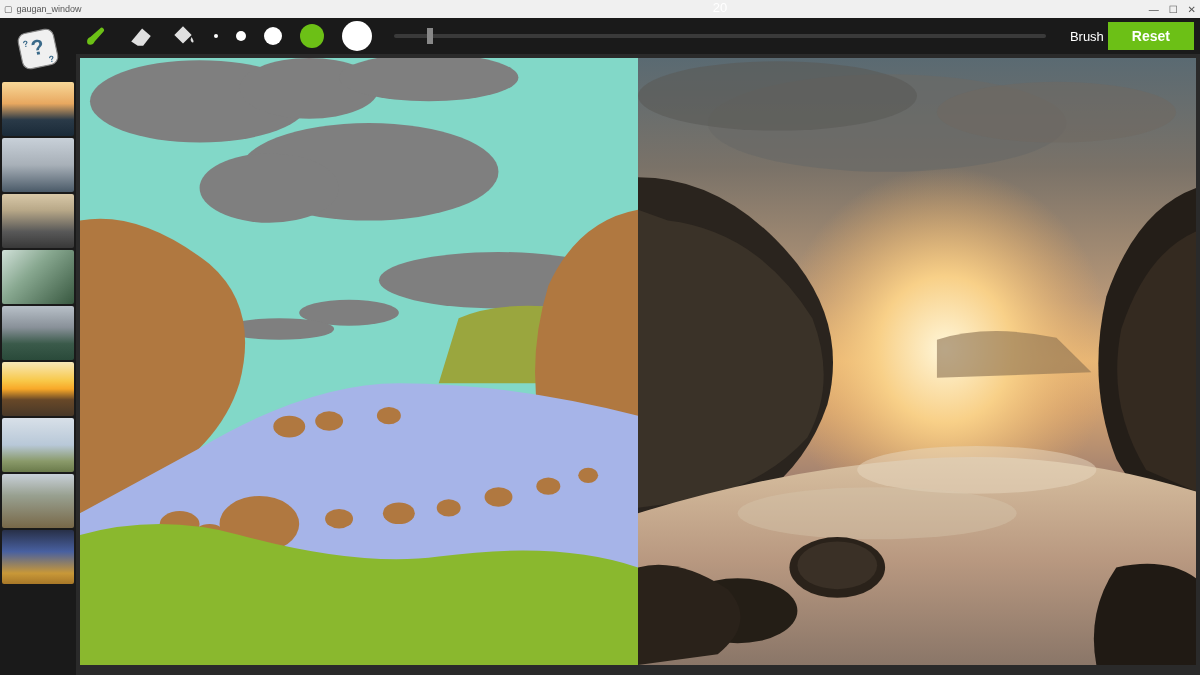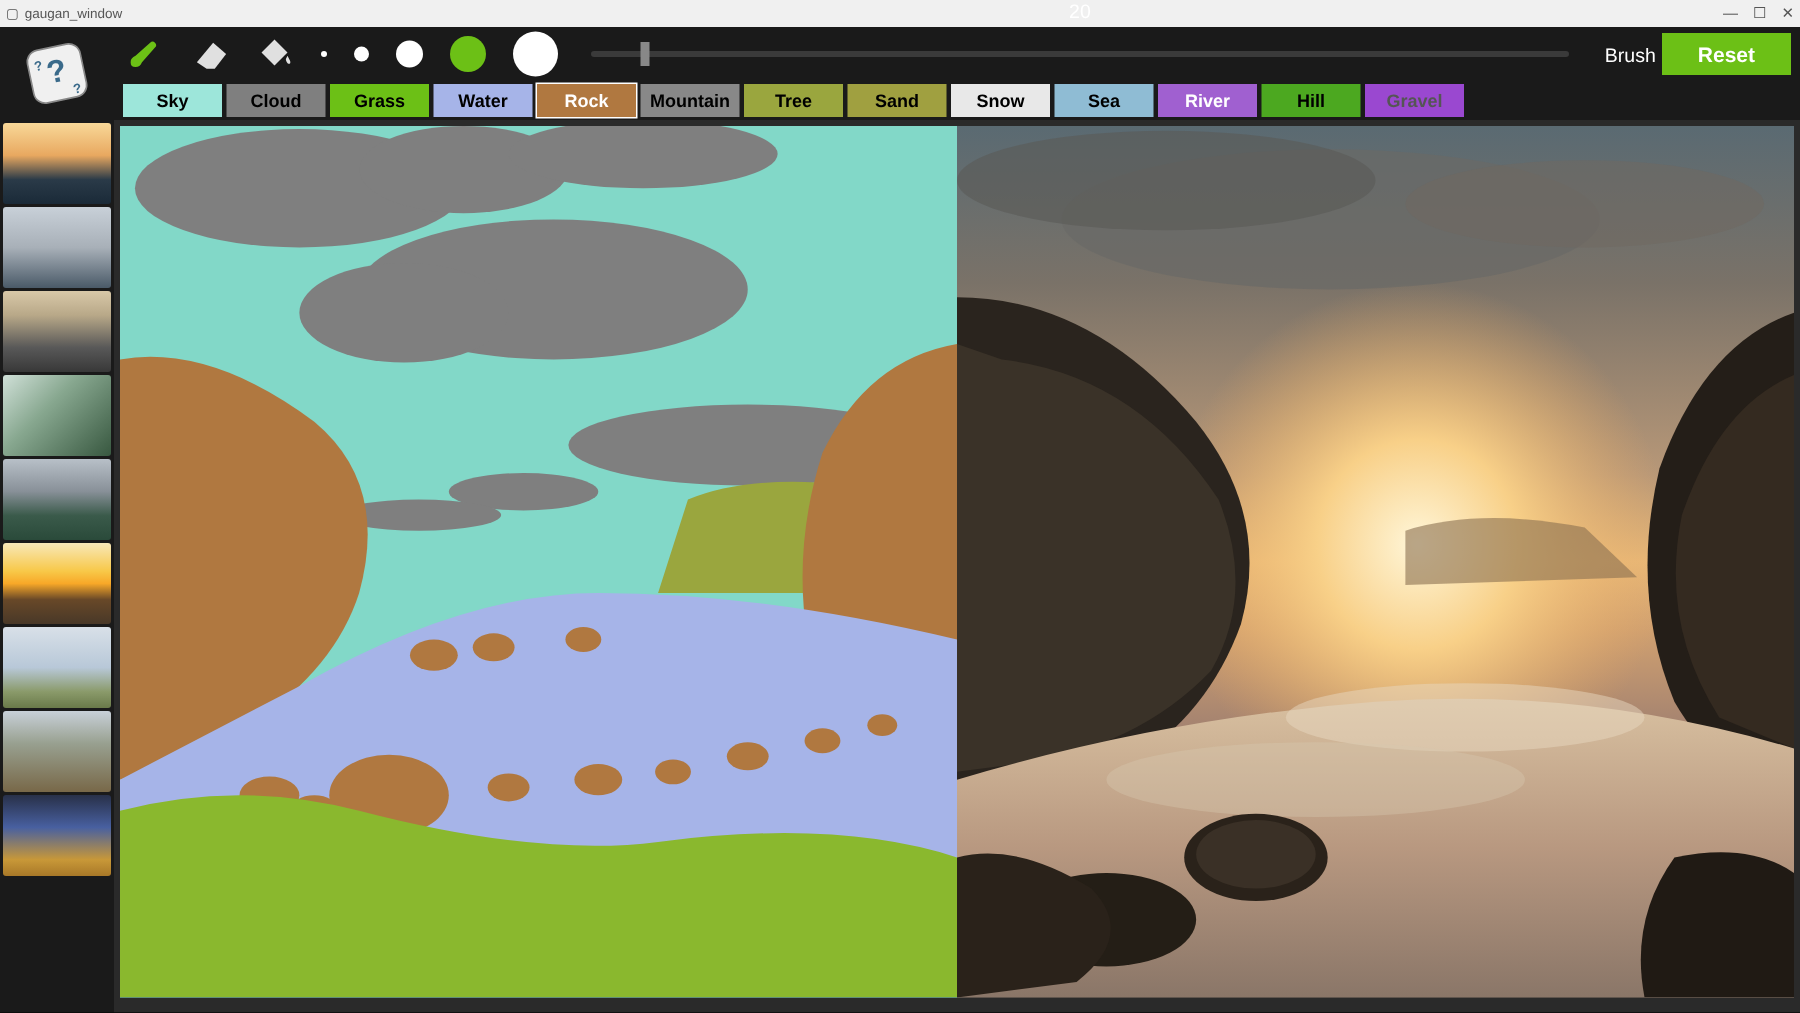--- a/index.html
+++ b/index.html
@@ -103,35 +103,20 @@
         <div class="slider-track">
           <div class="slider-handle"></div>
         </div>
       </div>
       <div class="right-tools">
         <div class="brush-lbl">Brush</div>
         <div class="reset-btn">Reset</div>
       </div>
     </div>
 
-    <div class="palette" id="palette">
-        <div class="pal" style="background: rgb(157, 230, 218); color: rgb(0, 0, 0);">Sky</div>
-        <div class="pal" style="background: rgb(127, 127, 127); color: rgb(0, 0, 0);">Cloud</div>
-        <div class="pal" style="background: rgb(108, 192, 22); color: rgb(0, 0, 0);">Grass</div>
-        <div class="pal" style="background: rgb(166, 180, 232); color: rgb(0, 0, 0);">Water</div>
-        <div class="pal" style="background: rgb(176, 120, 64); color: rgb(255, 255, 255); outline: rgb(255, 255, 255) solid 1px;">Rock</div>
-        <div class="pal" style="background: rgb(136, 136, 136); color: rgb(0, 0, 0);">Mountain</div>
-        <div class="pal" style="background: rgb(154, 166, 62); color: rgb(0, 0, 0);">Tree</div>
-        <div class="pal" style="background: rgb(160, 160, 64); color: rgb(0, 0, 0);">Sand</div>
-        <div class="pal" style="background: rgb(232, 232, 232); color: rgb(0, 0, 0);">Snow</div>
-        <div class="pal" style="background: rgb(143, 188, 212); color: rgb(0, 0, 0);">Sea</div>
-        <div class="pal" style="background: rgb(160, 96, 208); color: rgb(255, 255, 255);">River</div>
-        <div class="pal" style="background: rgb(76, 168, 32); color: rgb(0, 0, 0);">Hill</div>
-        <div class="pal" style="background: rgb(154, 72, 208); color: rgb(85, 85, 85);">Gravel</div>
-      </div>
 
     <div class="canvases">
       <div class="canvas left">
         <svg class="fill" viewBox="0 0 560 560" preserveAspectRatio="none">
 
           <rect x="0" y="0" width="560" height="560" fill="#82d8c8"></rect>
 
           <g fill="#7f7f7f">
             <ellipse cx="120" cy="40" rx="110" ry="38"></ellipse>
             <ellipse cx="230" cy="28" rx="70" ry="28"></ellipse>

